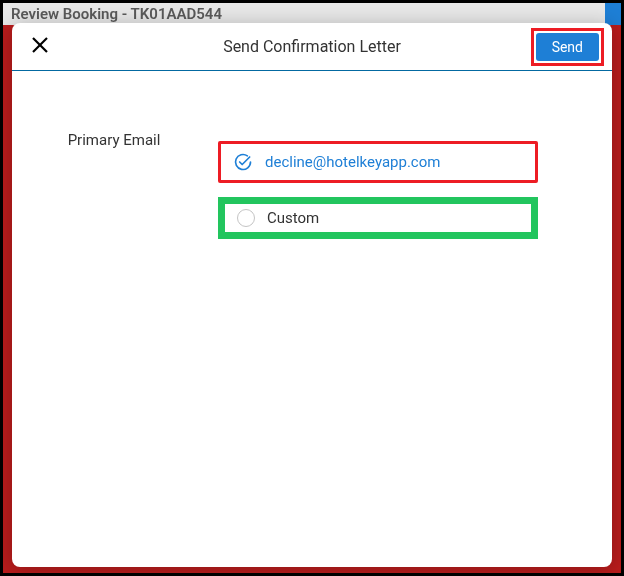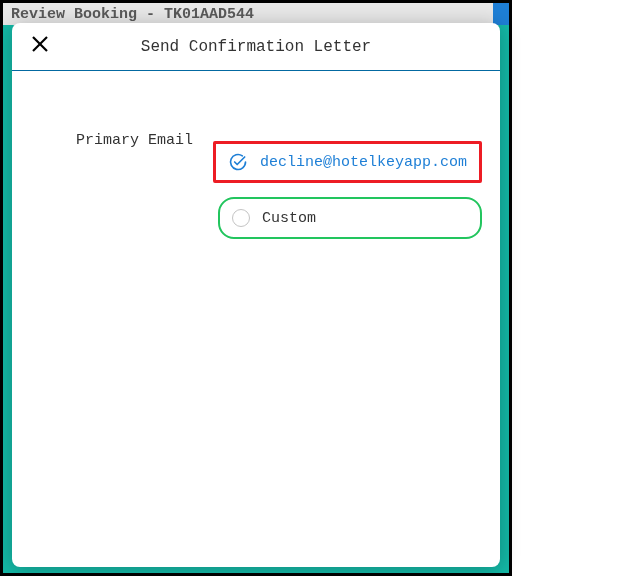--- a/index.html
+++ b/index.html
@@ -8,26 +8,25 @@
       padding: 0;
     }
     body {
       font-family: -apple-system, BlinkMacSystemFont, "Segoe UI", Roboto, "Helvetica Neue", Arial, sans-serif;
       background: #fff;
       width: 624px;
       height: 576px;
       overflow: hidden;
     }
     .page {
-      width: 512px;
+      width: 624px;
       height: 576px;
       border: 3px solid #000;
       position: relative;
-      background: #14b8a6;
-      font-family: Liberation Mono, monospace;
+      background: #b91c1c;
     }
     .background-header {
       position: absolute;
       top: 0;
       left: 0;
       right: 0;
       height: 22px;
       background: #e8e8e8;
       padding: 0 8px;
       display: flex;
@@ -111,31 +110,31 @@
       display: flex;
       flex-direction: column;
       gap: 14px;
     }
     .row {
       display: flex;
       align-items: center;
     }
     .label-col {
       width: 188px;
-      text-align: right;
+      text-align: center;
       padding-right: 20px;
       color: #333;
       font-size: 15px;
     }
     .input-col {
       flex: 1;
     }
     .option {
-      border: 2px solid #22c55e;
-      border-radius: 16px;
+      border: 7px solid #22c55e;
+      border-radius: 0;
       height: 42px;
       display: flex;
       align-items: center;
       padding: 0 12px;
       gap: 12px;
       cursor: pointer;
       max-width: 320px;
     }
     .option.highlighted {
       border: 3px solid #ed1c24;
@@ -182,20 +181,23 @@
     <div class="modal-header">
       <div class="close-btn">
         <span>
           <svg viewBox="0 0 18 18">
               <line x1="2" y1="2" x2="16" y2="16"></line>
               <line x1="16" y1="2" x2="2" y2="16"></line>
             </svg>
         </span>
       </div>
       <div class="modal-title">Send Confirmation Letter</div>
+      <div class="send-btn-wrap">
+        <button class="send-btn">Send</button>
+      </div>
     </div>
 
     <div class="modal-body">
       <div class="row">
         <div class="label-col">Primary Email</div>
         <div class="input-col">
           <div class="option selected highlighted">
             <span class="check-icon">
               <svg viewBox="0 0 24 24">
                 <path d="M21 12a9 9 0 1 1-3.8-7.35" stroke-linecap="round"></path>

